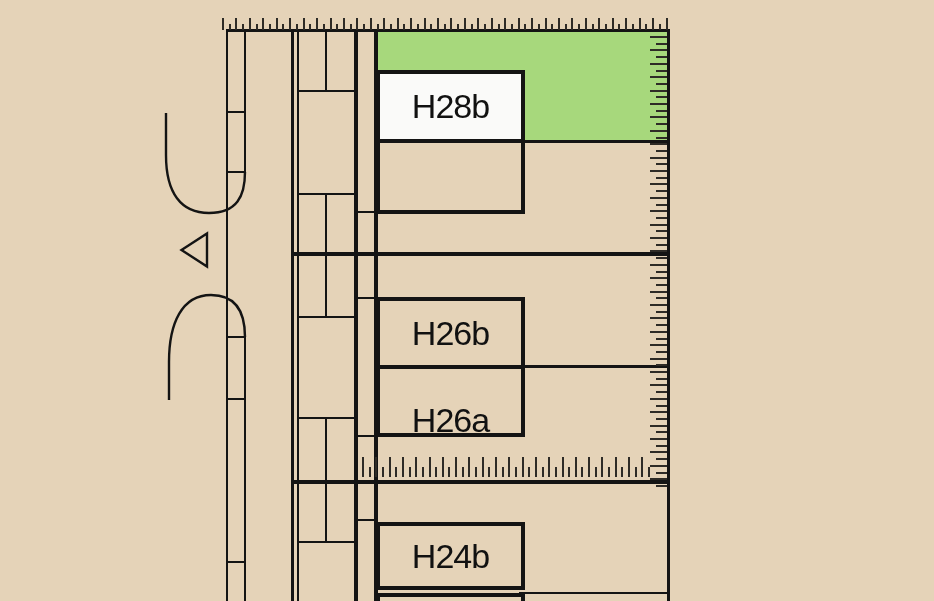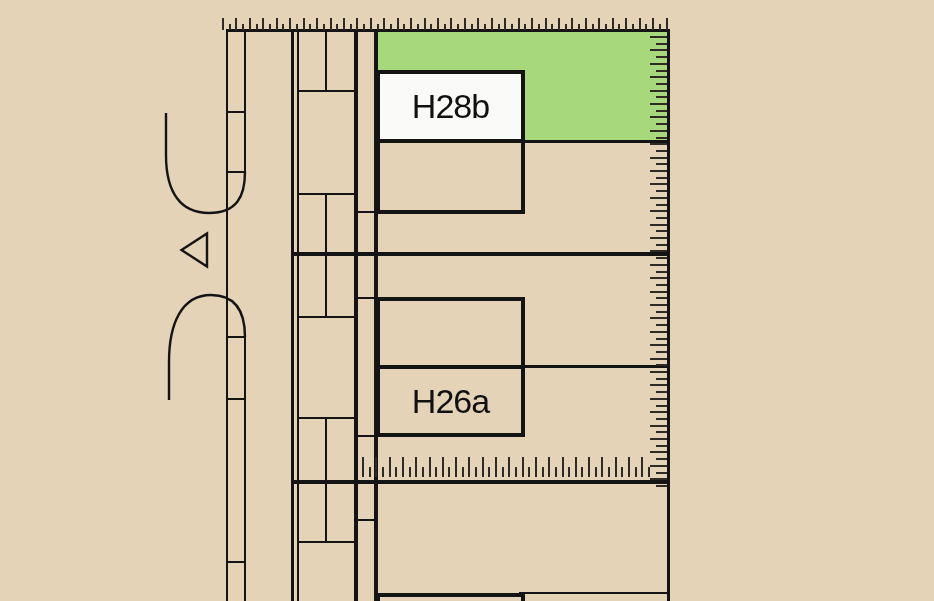--- a/index.html
+++ b/index.html
@@ -76,24 +76,30 @@
   <div class="layer boxes">
 
     <div class="plot-group" style="left:376px; top:70px; width:149px; height:144px;"></div>
     <div class="ln" style="left:376px; top:139px; width:149px; height:4px;"></div>
     <div class="plot-cell" style="left:380px; top:74px; width:141px; height:65px; background:var(--white);">
       <span>H28b</span>
     </div>
 
     <div class="plot-group" style="left:376px; top:297px; width:149px; height:140px;"></div>
     <div class="ln" style="left:376px; top:365px; width:149px; height:4px;"></div>
-    <div class="plot-cell" style="left:380px; top:369px; width:141px; height:64px;">
+    <div class="plot-cell" style="left:380px; top:301px; width:141px; height:64px;">
+      <span>H26b</span>
+    </div>
+    <div class="plot-cell" style="left:380px; top:388px; width:141px; height:64px;">
       <span>H26a</span>
     </div>
 
+    <div class="plot-group plot-cell" style="left:376px; top:522px; width:149px; height:68px;">
+      <span>H24b</span>
+    </div>
     <div class="plot-group" style="left:376px; top:593px; width:149px; height:8px; border-bottom:none;"></div>
   </div>
 
   <div class="layer ticks" id="ruler-top">
       <div class="tick" style="left: 222px; top: 18px; width: 2px; height: 12px;"></div>
       <div class="tick" style="left: 228.72px; top: 24px; width: 2px; height: 6px;"></div>
       <div class="tick" style="left: 235.44px; top: 18px; width: 2px; height: 12px;"></div>
       <div class="tick" style="left: 242.16px; top: 24px; width: 2px; height: 6px;"></div>
       <div class="tick" style="left: 248.88px; top: 18px; width: 2px; height: 12px;"></div>
       <div class="tick" style="left: 255.6px; top: 24px; width: 2px; height: 6px;"></div>

